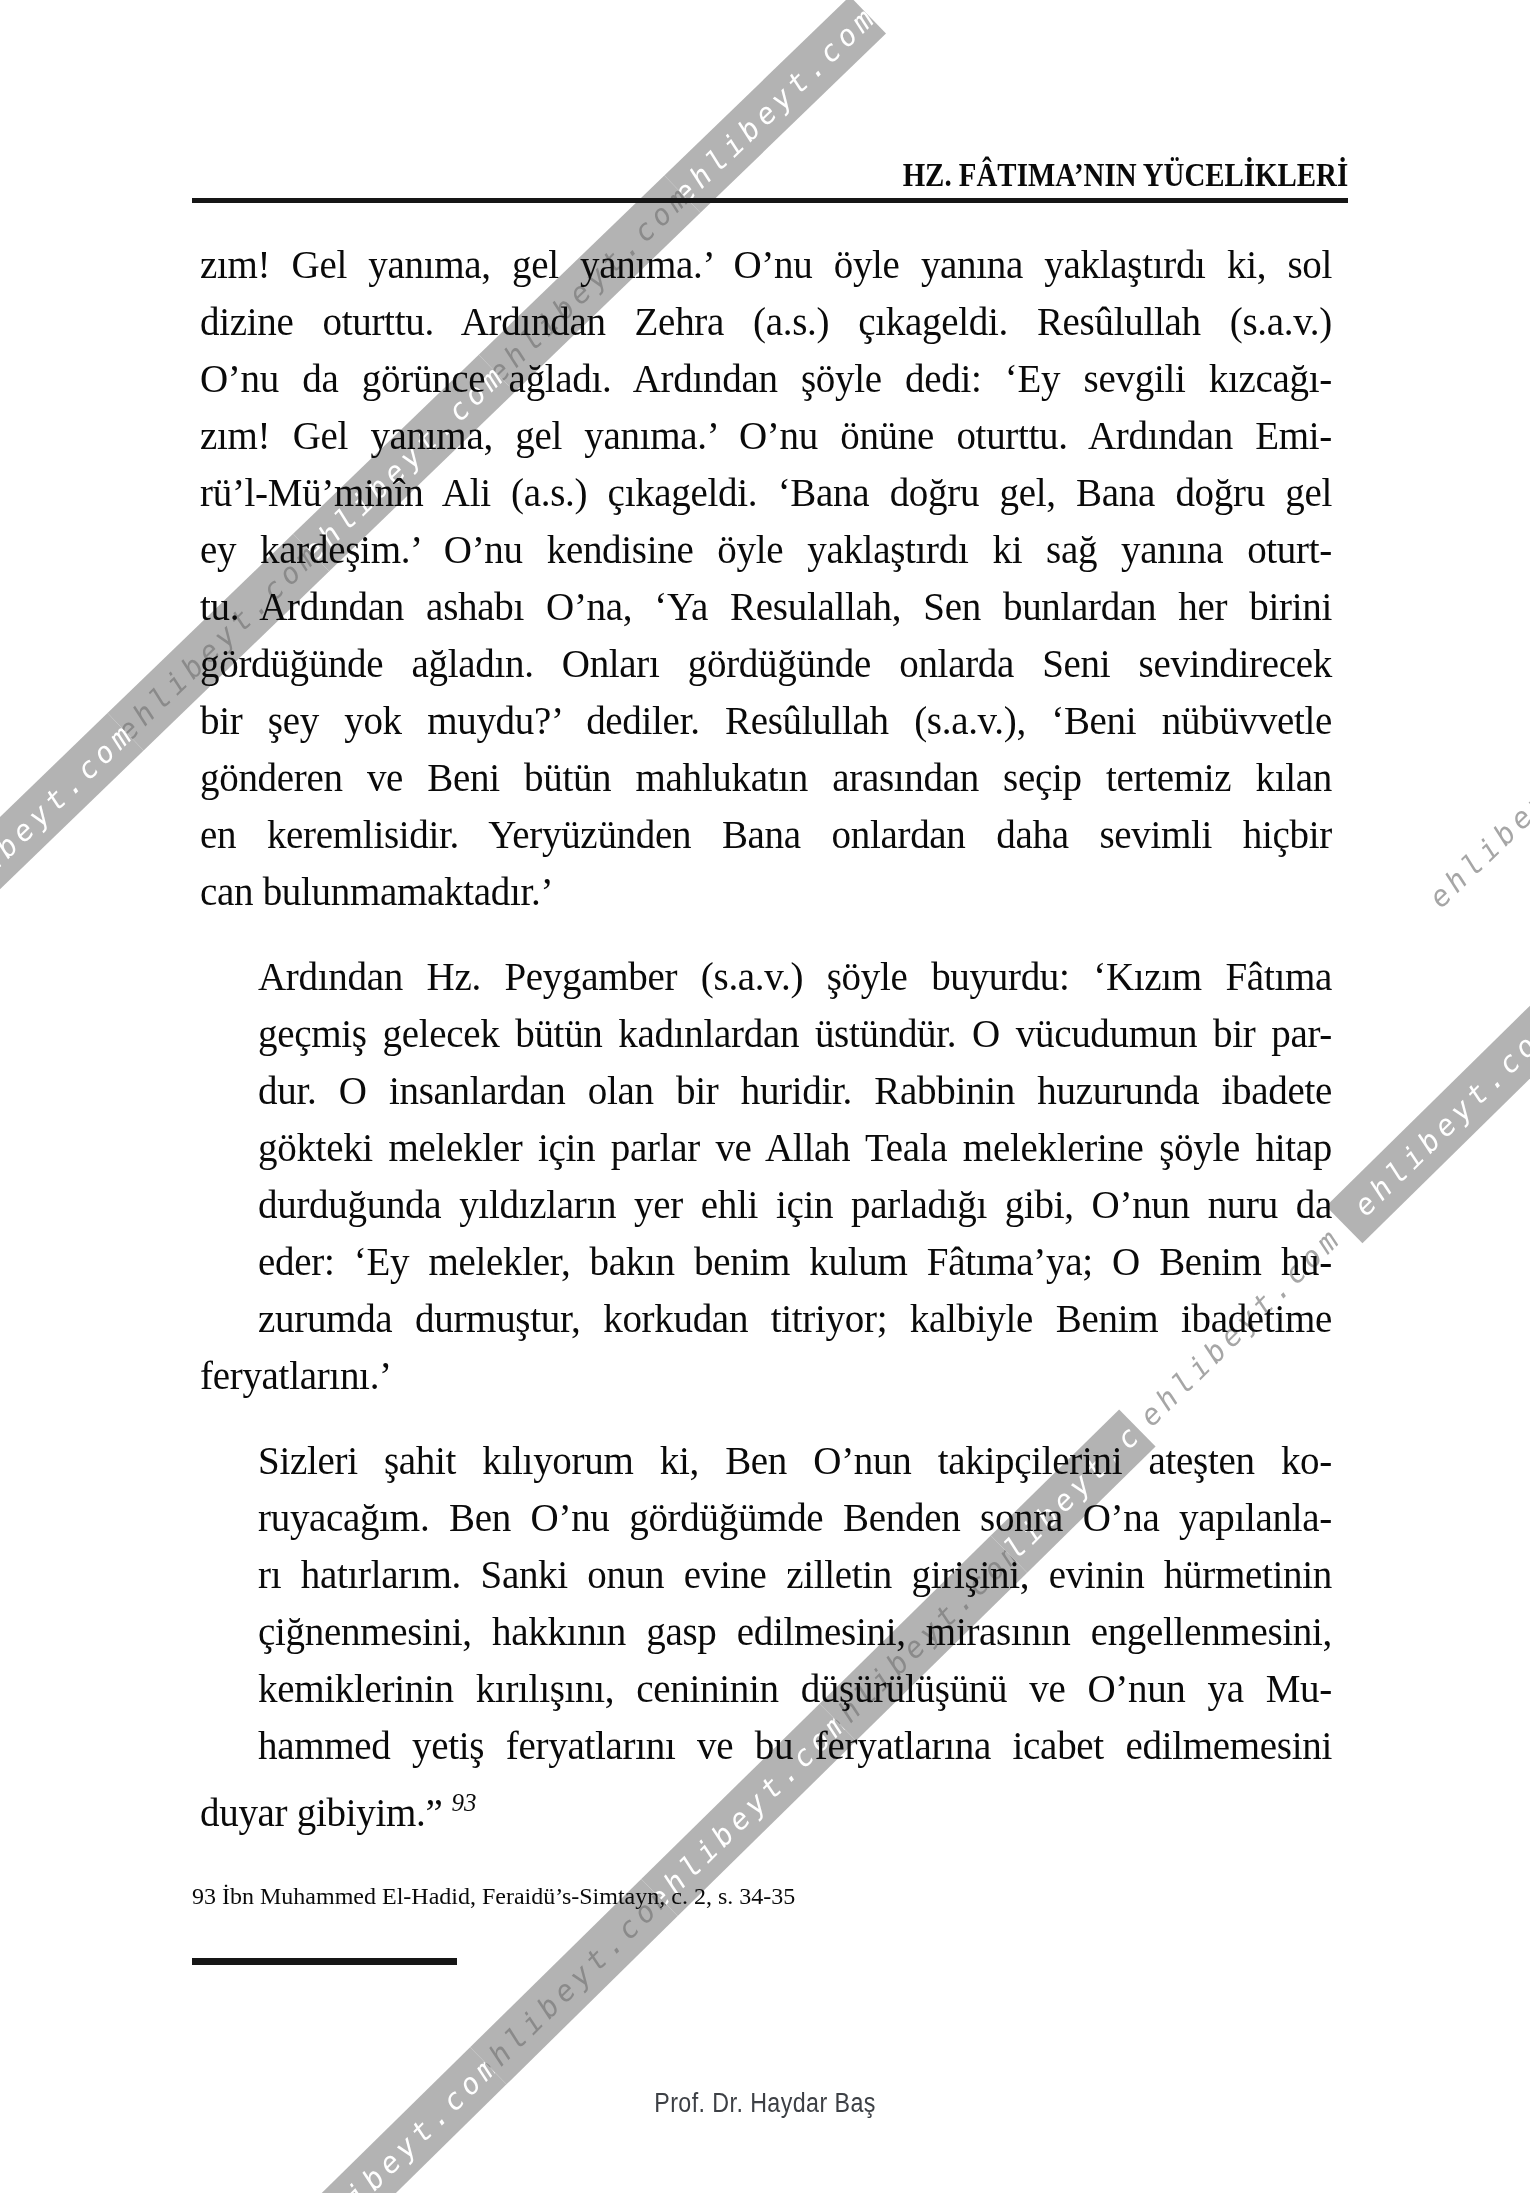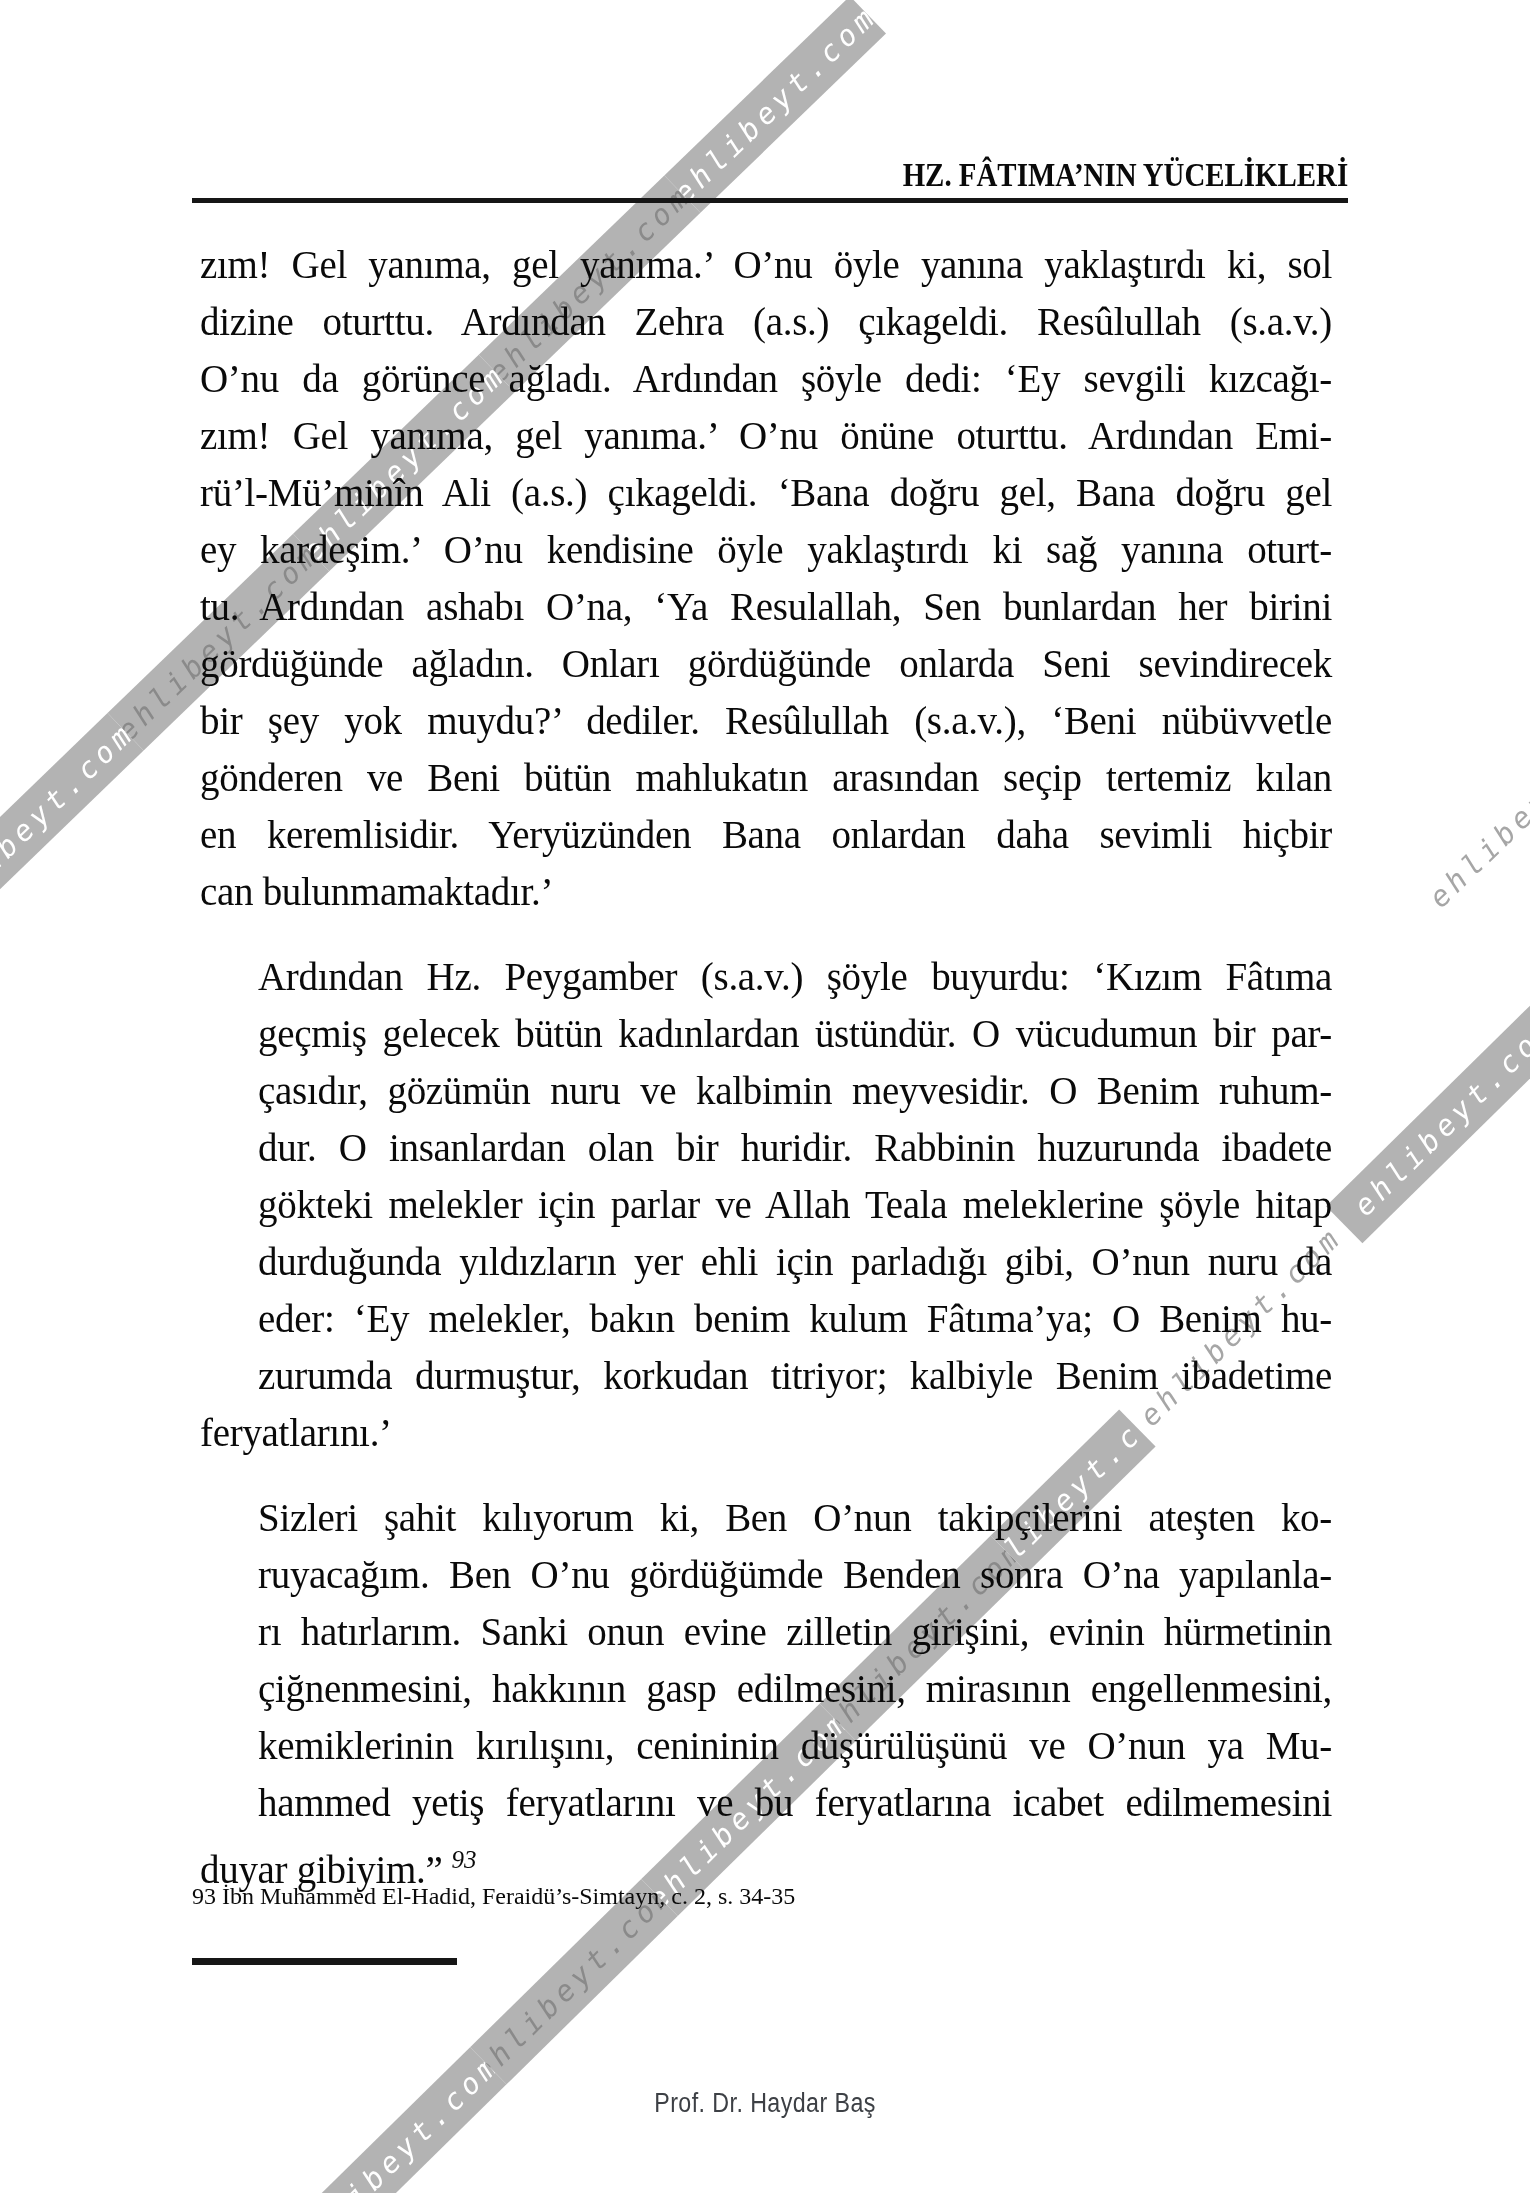--- a/index.html
+++ b/index.html
@@ -155,21 +155,20 @@
           <div class="jline">en keremlisidir. Yeryüzünden Bana onlardan daha sevimli hiçbir</div>
         </div>
       <div class="jline-end">can bulunmamaktadır.’</div>
     </div>
 
     <div class="para para-indent">
       <div>
 
       <div class="jline">Ardından Hz. Peygamber (s.a.v.) şöyle buyurdu: ‘Kızım Fâtıma</div>
           <div class="jline">geçmiş gelecek bütün kadınlardan üstündür. O vücudumun bir par-</div>
-          <div class="jline">çasıdır, gözümün nuru ve kalbimin meyvesidir. O Benim ruhum-</div>
           <div class="jline">dur. O insanlardan olan bir huridir. Rabbinin huzurunda ibadete</div>
           <div class="jline">gökteki melekler için parlar ve Allah Teala meleklerine şöyle hitap</div>
           <div class="jline">durduğunda yıldızların yer ehli için parladığı gibi, O’nun nuru da</div>
           <div class="jline">eder: ‘Ey melekler, bakın benim kulum Fâtıma’ya; O Benim hu-</div>
           <div class="jline">zurumda durmuştur, korkudan titriyor; kalbiyle Benim ibadetime</div>
         </div>
       <div class="jline-end">feryatlarını.’</div>
     </div>
 
     <div class="para para-indent">

